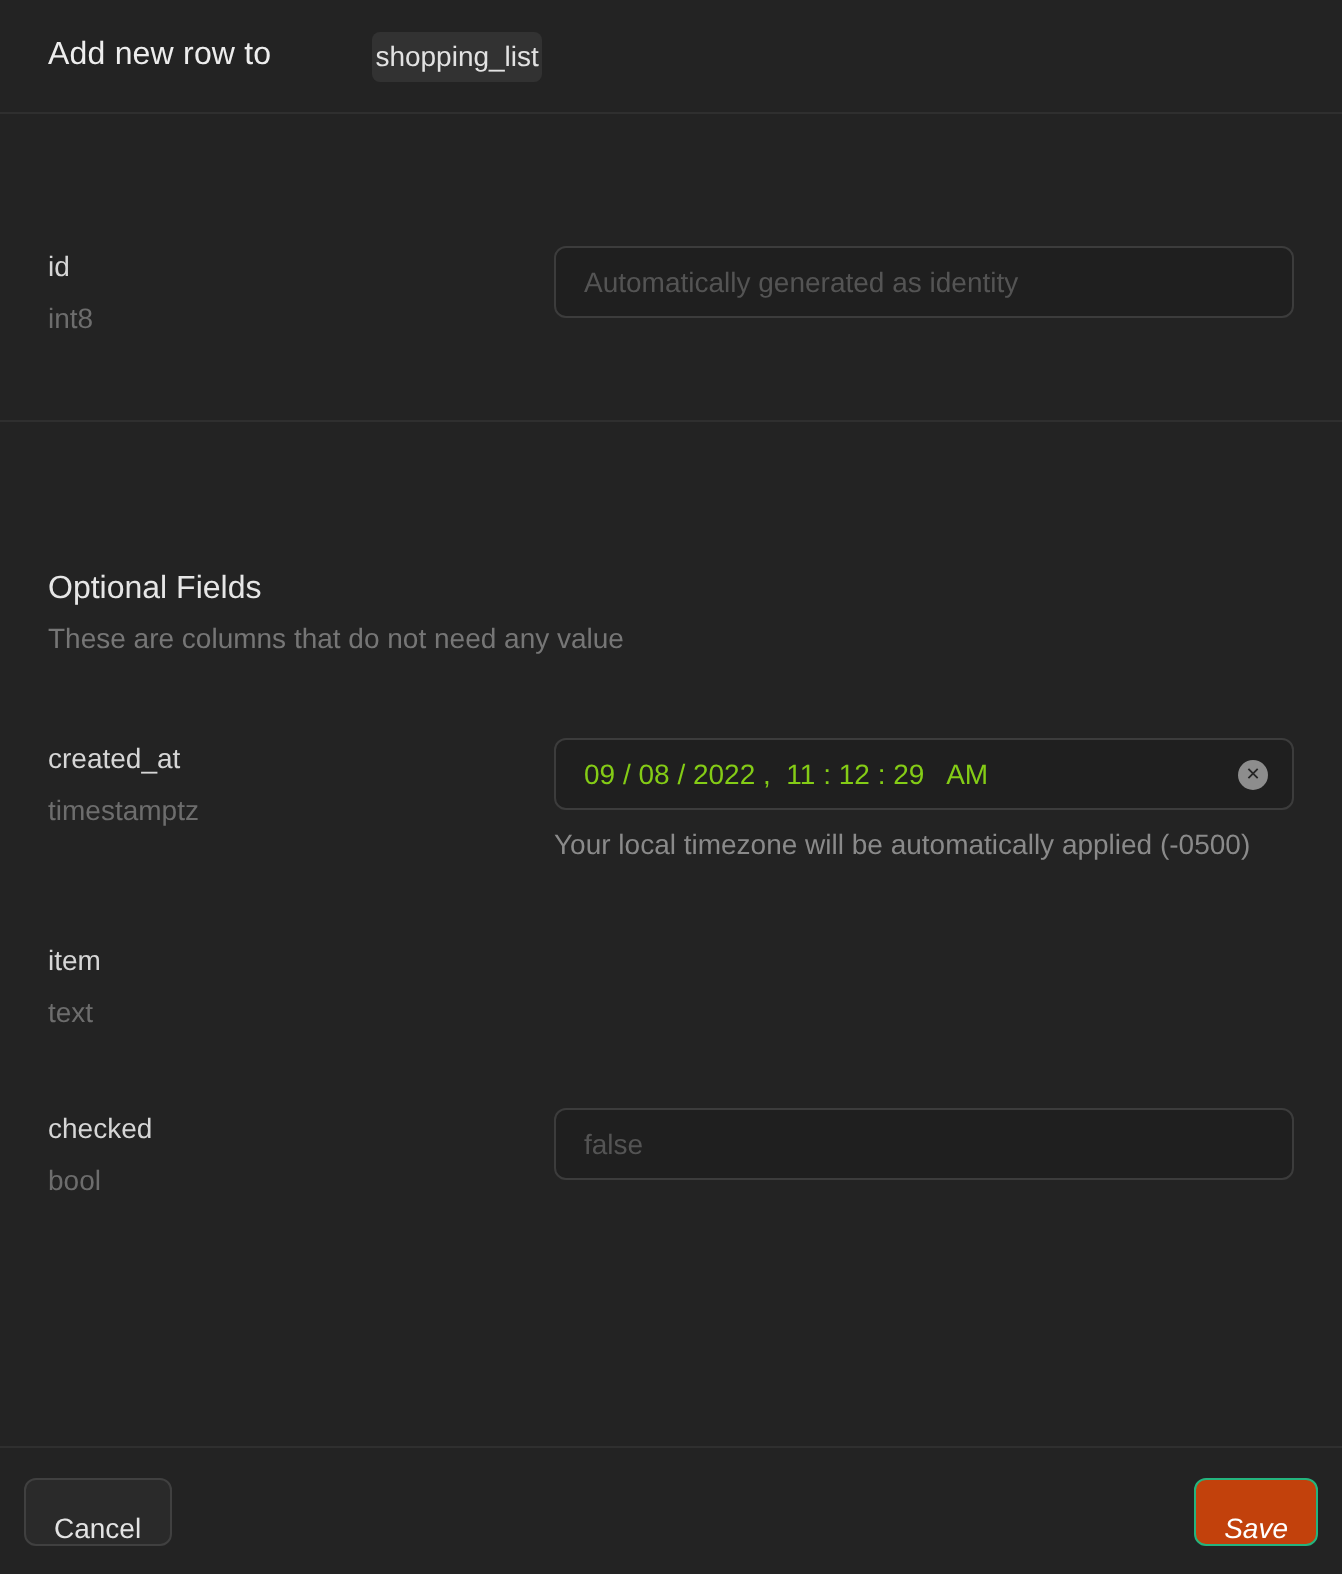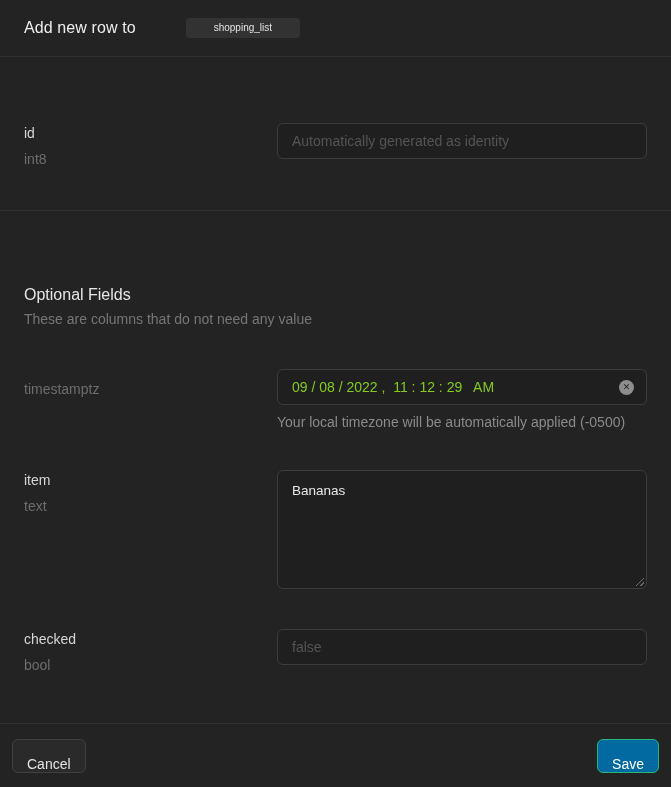--- a/index.html
+++ b/index.html
@@ -29,22 +29,22 @@
   }
   .panel-title {
     font-size: 16px;
     color: #ededed;
     letter-spacing: 0.1px;
   }
   .table-badge {
     margin-left: 10px;
     background: #323232;
     color: #e2e2e2;
-    font-size: 10px;
-    padding: 4px 28px 5px;
+    font-size: 14px;
+    padding: 4px 2px 5px;
     border-radius: 4px;
   }
 
   
   .section-required {
     flex: 0 0 auto;
     padding: 26px 24px 43px 24px;
     border-bottom: 1px solid #2f2f2f;
   }
   .section-optional {
@@ -165,23 +165,24 @@
     padding: 16px 14px;
     cursor: pointer;
     outline: none;
   }
   .btn-cancel {
     background: #2a2a2a;
     border: 1px solid #404040;
     color: #e3e3e3;
   }
   .btn-save {
-    background: #0369a1;
+    background: #c2410c;
     border: 1px solid #24b47e;
     color: #ffffff;
+    font-style: italic;
   }
 </style>
 </head>
 <body>
 
 <div class="panel">
 
   <div class="panel-header">
     <span class="panel-title">Add new row to</span>
     <span class="table-badge">shopping_list</span>
@@ -198,38 +199,35 @@
       </div>
     </div>
   </div>
 
   <div class="section-optional">
     <div class="section-heading">Optional Fields</div>
     <div class="section-subheading">These are columns that do not need any value</div>
 
     <div class="field-row row-created">
       <div class="field-labels">
+        <div class="field-name">created_at</div>
         <div class="field-type">timestamptz</div>
       </div>
       <div class="field-control">
         <input class="text-input datetime-input" type="text" value="09 / 08 / 2022 ,  11 : 12 : 29   AM" style="">
         <span class="clear-icon">✕</span>
         <div class="field-helper">Your local timezone will be automatically applied (-0500)</div>
       </div>
     </div>
 
     <div class="field-row">
       <div class="field-labels">
         <div class="field-name">item</div>
         <div class="field-type">text</div>
       </div>
-      <div class="field-control">
-        <textarea class="textarea-input" style="">Bananas</textarea>
-        <span class="resize-grip"></span>
-      </div>
     </div>
 
     <div class="field-row">
       <div class="field-labels">
         <div class="field-name">checked</div>
         <div class="field-type">bool</div>
       </div>
       <div class="field-control">
         <input class="text-input" type="text" placeholder="false" style="">
       </div>

